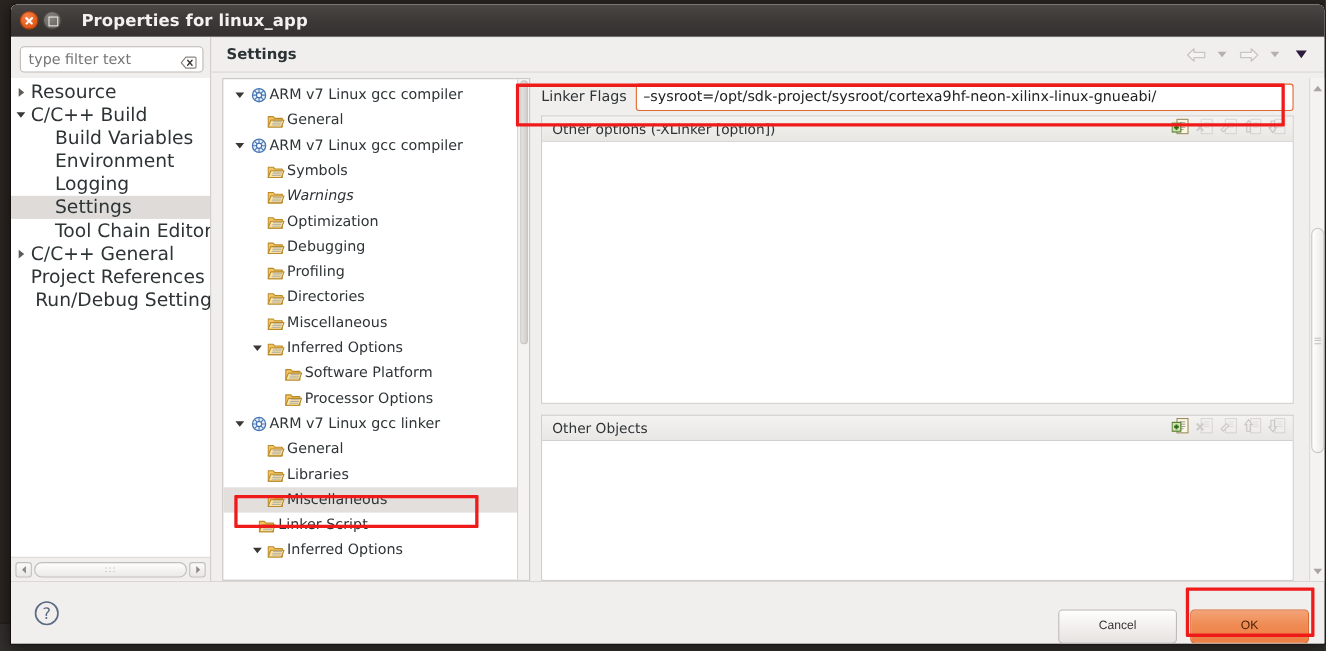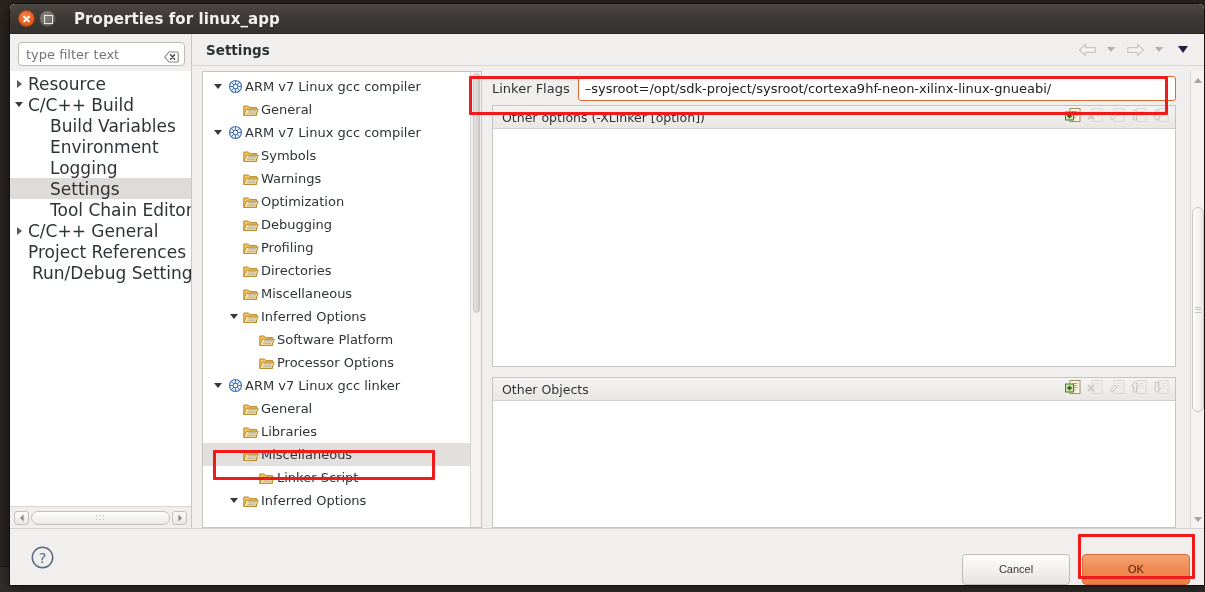--- a/index.html
+++ b/index.html
@@ -412,21 +412,21 @@
                   <span class="t-arrow"></span>
                   <span class="t-icon">
                     <svg width="16" height="14" viewBox="0 0 16 14">
                       <path d="M0.8 3 H5.4 L6.8 4.6 H13.6 V12.4 H0.8 Z" fill="#f5c463" stroke="#b98a28" stroke-width="1" stroke-linejoin="round"></path>
                       <path d="M3.2 6.2 H15.2 L12.8 12.4 H0.8 Z" fill="#fde5a8" stroke="#b98a28" stroke-width="1" stroke-linejoin="round"></path>
                       <path d="M5.2 7.4 L13.4 7.4 M4.6 9 L12.8 9 M4 10.6 L12.2 10.6" stroke="#a9a7a0" stroke-width="0.8"></path>
                     </svg>
                   </span>
                   <span>Symbols</span>
                 </div>
-                <div class="tnode" style="padding-left: 24px;">
+                <div class="tnode" style="padding-left: 24px; font-style: italic;">
                   <span class="t-arrow"></span>
                   <span class="t-icon">
                     <svg width="16" height="14" viewBox="0 0 16 14">
                       <path d="M0.8 3 H5.4 L6.8 4.6 H13.6 V12.4 H0.8 Z" fill="#f5c463" stroke="#b98a28" stroke-width="1" stroke-linejoin="round"></path>
                       <path d="M3.2 6.2 H15.2 L12.8 12.4 H0.8 Z" fill="#fde5a8" stroke="#b98a28" stroke-width="1" stroke-linejoin="round"></path>
                       <path d="M5.2 7.4 L13.4 7.4 M4.6 9 L12.8 9 M4 10.6 L12.2 10.6" stroke="#a9a7a0" stroke-width="0.8"></path>
                     </svg>
                   </span>
                   <span>Warnings</span>
                 </div>
@@ -559,21 +559,21 @@
                   <span class="t-arrow"></span>
                   <span class="t-icon">
                     <svg width="16" height="14" viewBox="0 0 16 14">
                       <path d="M0.8 3 H5.4 L6.8 4.6 H13.6 V12.4 H0.8 Z" fill="#f5c463" stroke="#b98a28" stroke-width="1" stroke-linejoin="round"></path>
                       <path d="M3.2 6.2 H15.2 L12.8 12.4 H0.8 Z" fill="#fde5a8" stroke="#b98a28" stroke-width="1" stroke-linejoin="round"></path>
                       <path d="M5.2 7.4 L13.4 7.4 M4.6 9 L12.8 9 M4 10.6 L12.2 10.6" stroke="#a9a7a0" stroke-width="0.8"></path>
                     </svg>
                   </span>
                   <span>Miscellaneous</span>
                 </div>
-                <div class="tnode" style="padding-left: 40px; align-items: center;">
+                <div class="tnode" style="padding-left: 16px; align-items: center;">
                   <span class="t-arrow"></span>
                   <span class="t-icon">
                     <svg width="16" height="14" viewBox="0 0 16 14">
                       <path d="M0.8 3 H5.4 L6.8 4.6 H13.6 V12.4 H0.8 Z" fill="#f5c463" stroke="#b98a28" stroke-width="1" stroke-linejoin="round"></path>
                       <path d="M3.2 6.2 H15.2 L12.8 12.4 H0.8 Z" fill="#fde5a8" stroke="#b98a28" stroke-width="1" stroke-linejoin="round"></path>
                       <path d="M5.2 7.4 L13.4 7.4 M4.6 9 L12.8 9 M4 10.6 L12.2 10.6" stroke="#a9a7a0" stroke-width="0.8"></path>
                     </svg>
                   </span>
                   <span>Linker Script</span>
                 </div>

